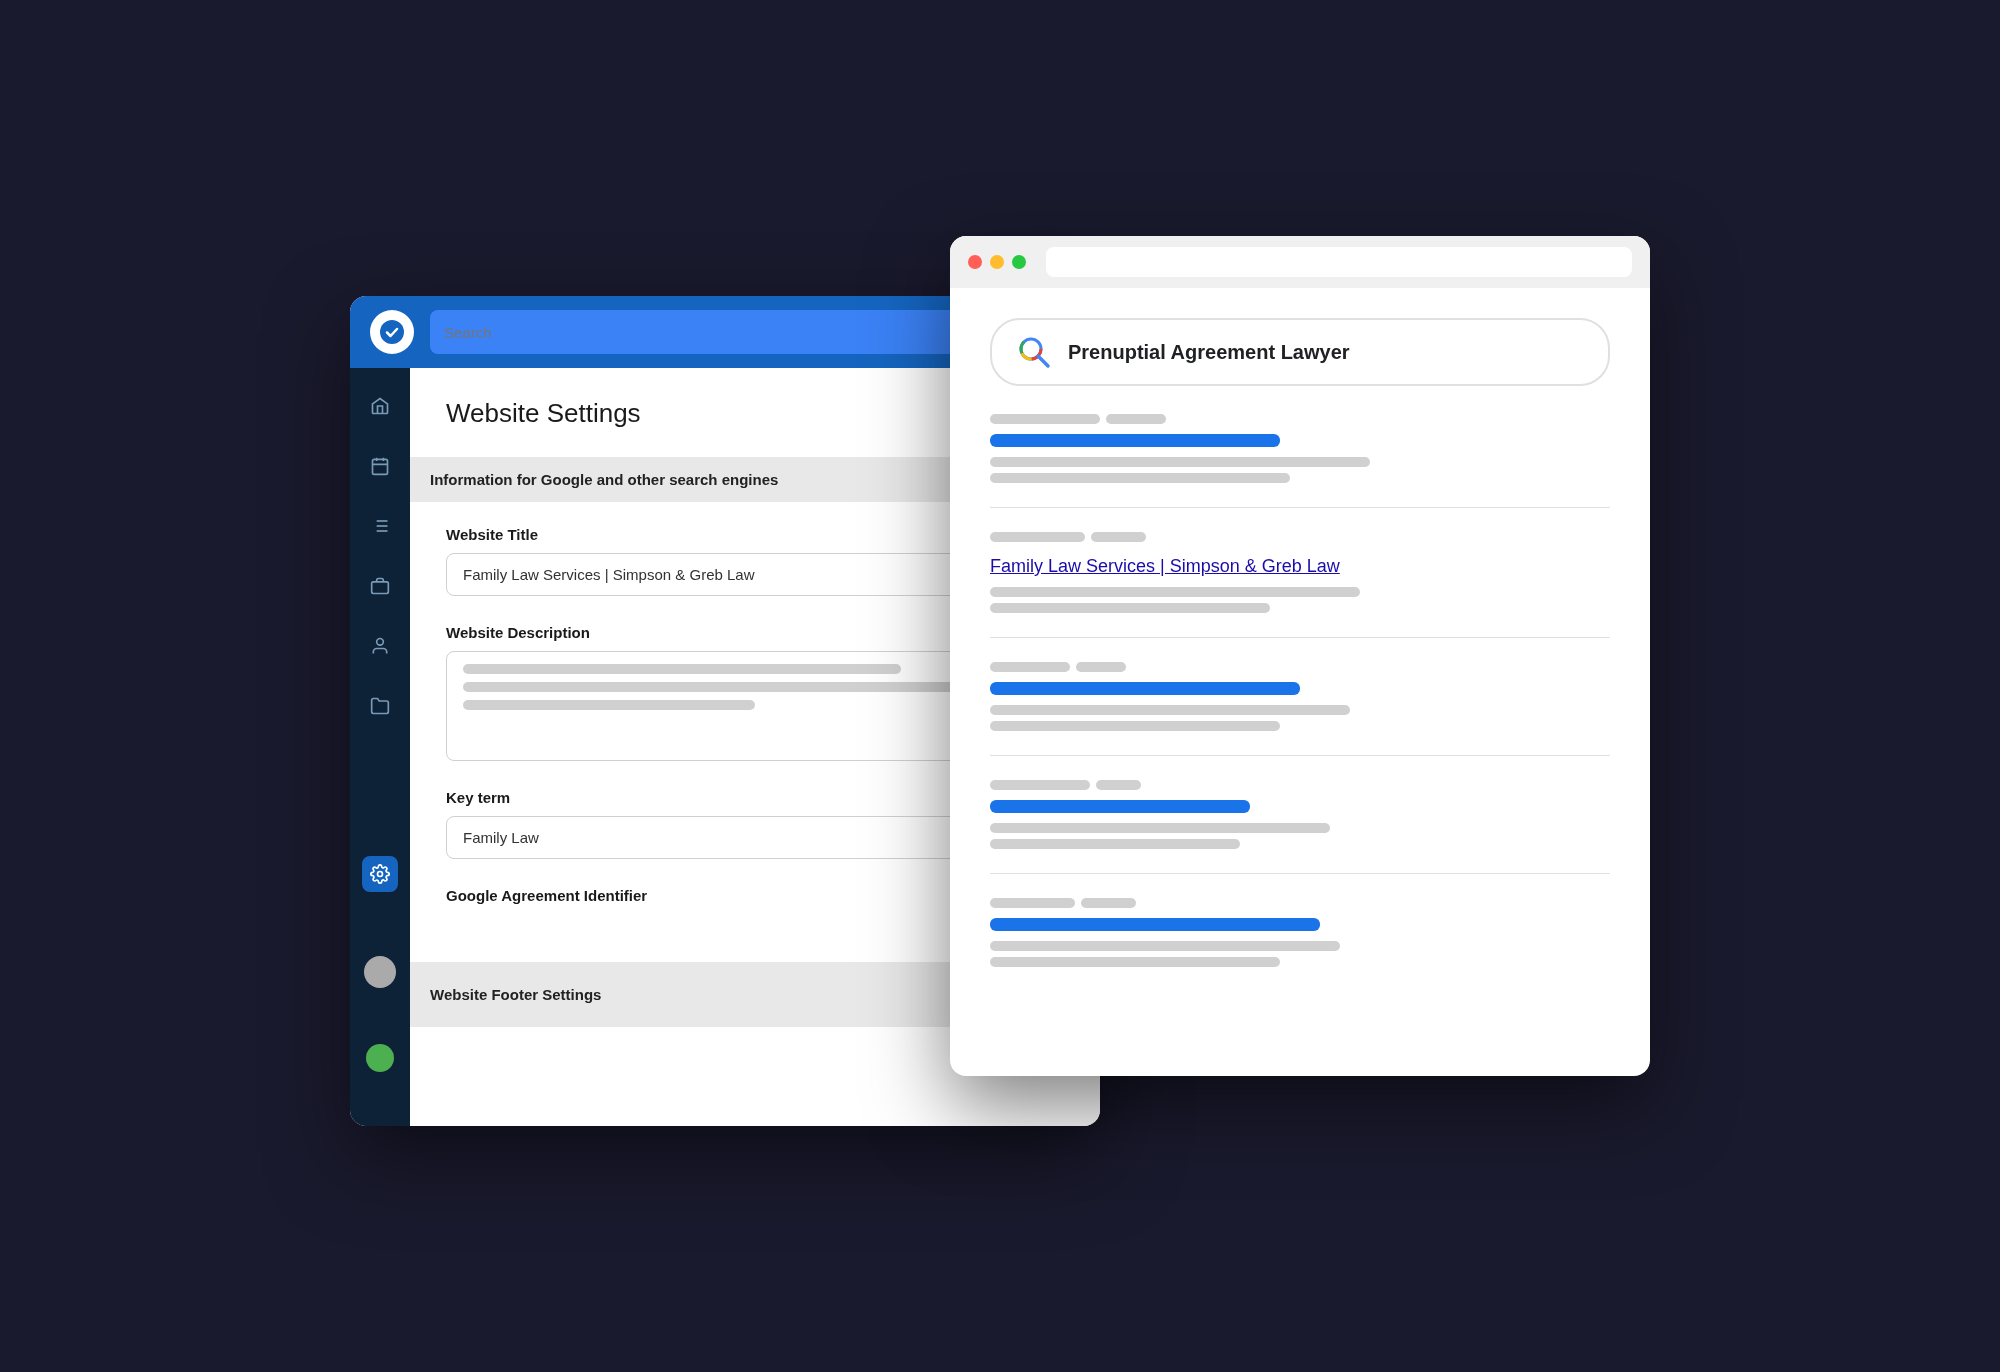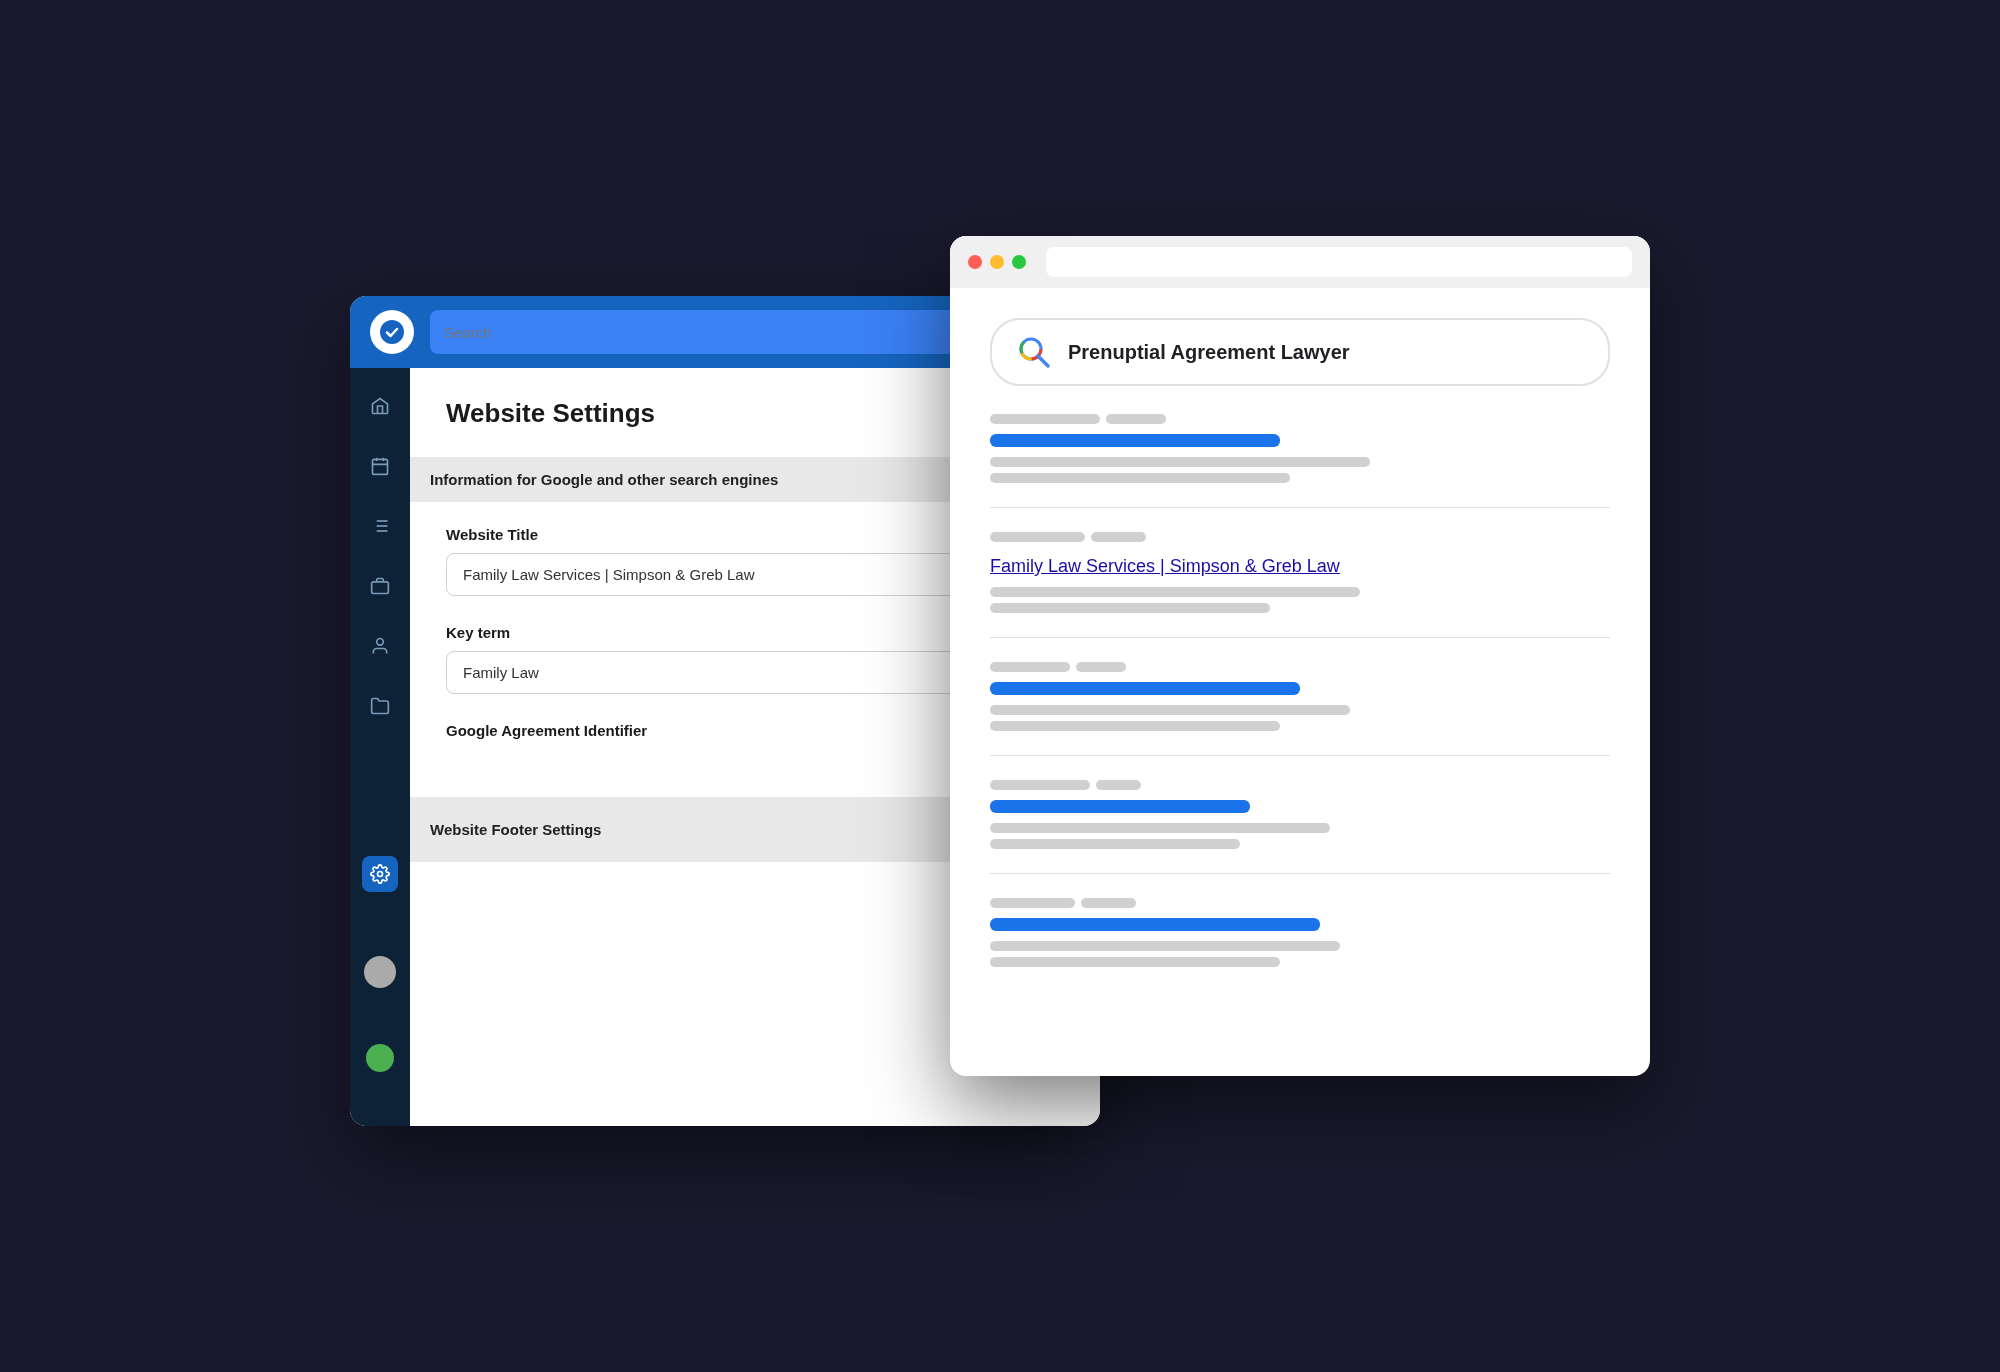--- a/index.html
+++ b/index.html
@@ -137,21 +137,21 @@
       overflow-y: auto;
       background: white;
     }
 
     .cms-content {
       padding: 30px 36px;
     }
 
     .page-title {
       font-size: 26px;
-      font-weight: 700;
+      font-weight: 400;
       color: #1a1a1a;
       margin-bottom: 28px;
     }
 
     .section-header {
       background: #e8e8e8;
       padding: 14px 20px;
       font-size: 15px;
       font-weight: 700;
       color: #222;
@@ -397,20 +397,28 @@
         <div class="cms-content">
           <h1 class="page-title">Website Settings</h1>
 
           <div class="section-header">Information for Google and other search engines</div>
 
           <div class="form-group">
             <label class="form-label">Website Title</label>
             <input class="form-input" type="text" value="Family Law Services | Simpson &amp; Greb Law" style="">
           </div>
 
+          <div class="form-group">
+            <label class="form-label">Website Description</label>
+            <div style="border: 1.5px solid #d0d0d0; border-radius: 8px; padding: 12px 16px; height: 110px; background: white;">
+              <div style="height: 10px; background: #d0d0d0; border-radius: 5px; width: 75%; margin-bottom: 8px;"></div>
+              <div style="height: 10px; background: #d0d0d0; border-radius: 5px; width: 90%; margin-bottom: 8px;"></div>
+              <div style="height: 10px; background: #d0d0d0; border-radius: 5px; width: 50%;"></div>
+            </div>
+          </div>
 
           <div class="form-group">
             <label class="form-label">Key term</label>
             <input class="form-input" type="text" value="Family Law" style="">
           </div>
 
           <div class="form-group">
             <label class="form-label">Google Agreement Identifier</label>
           </div>
 

